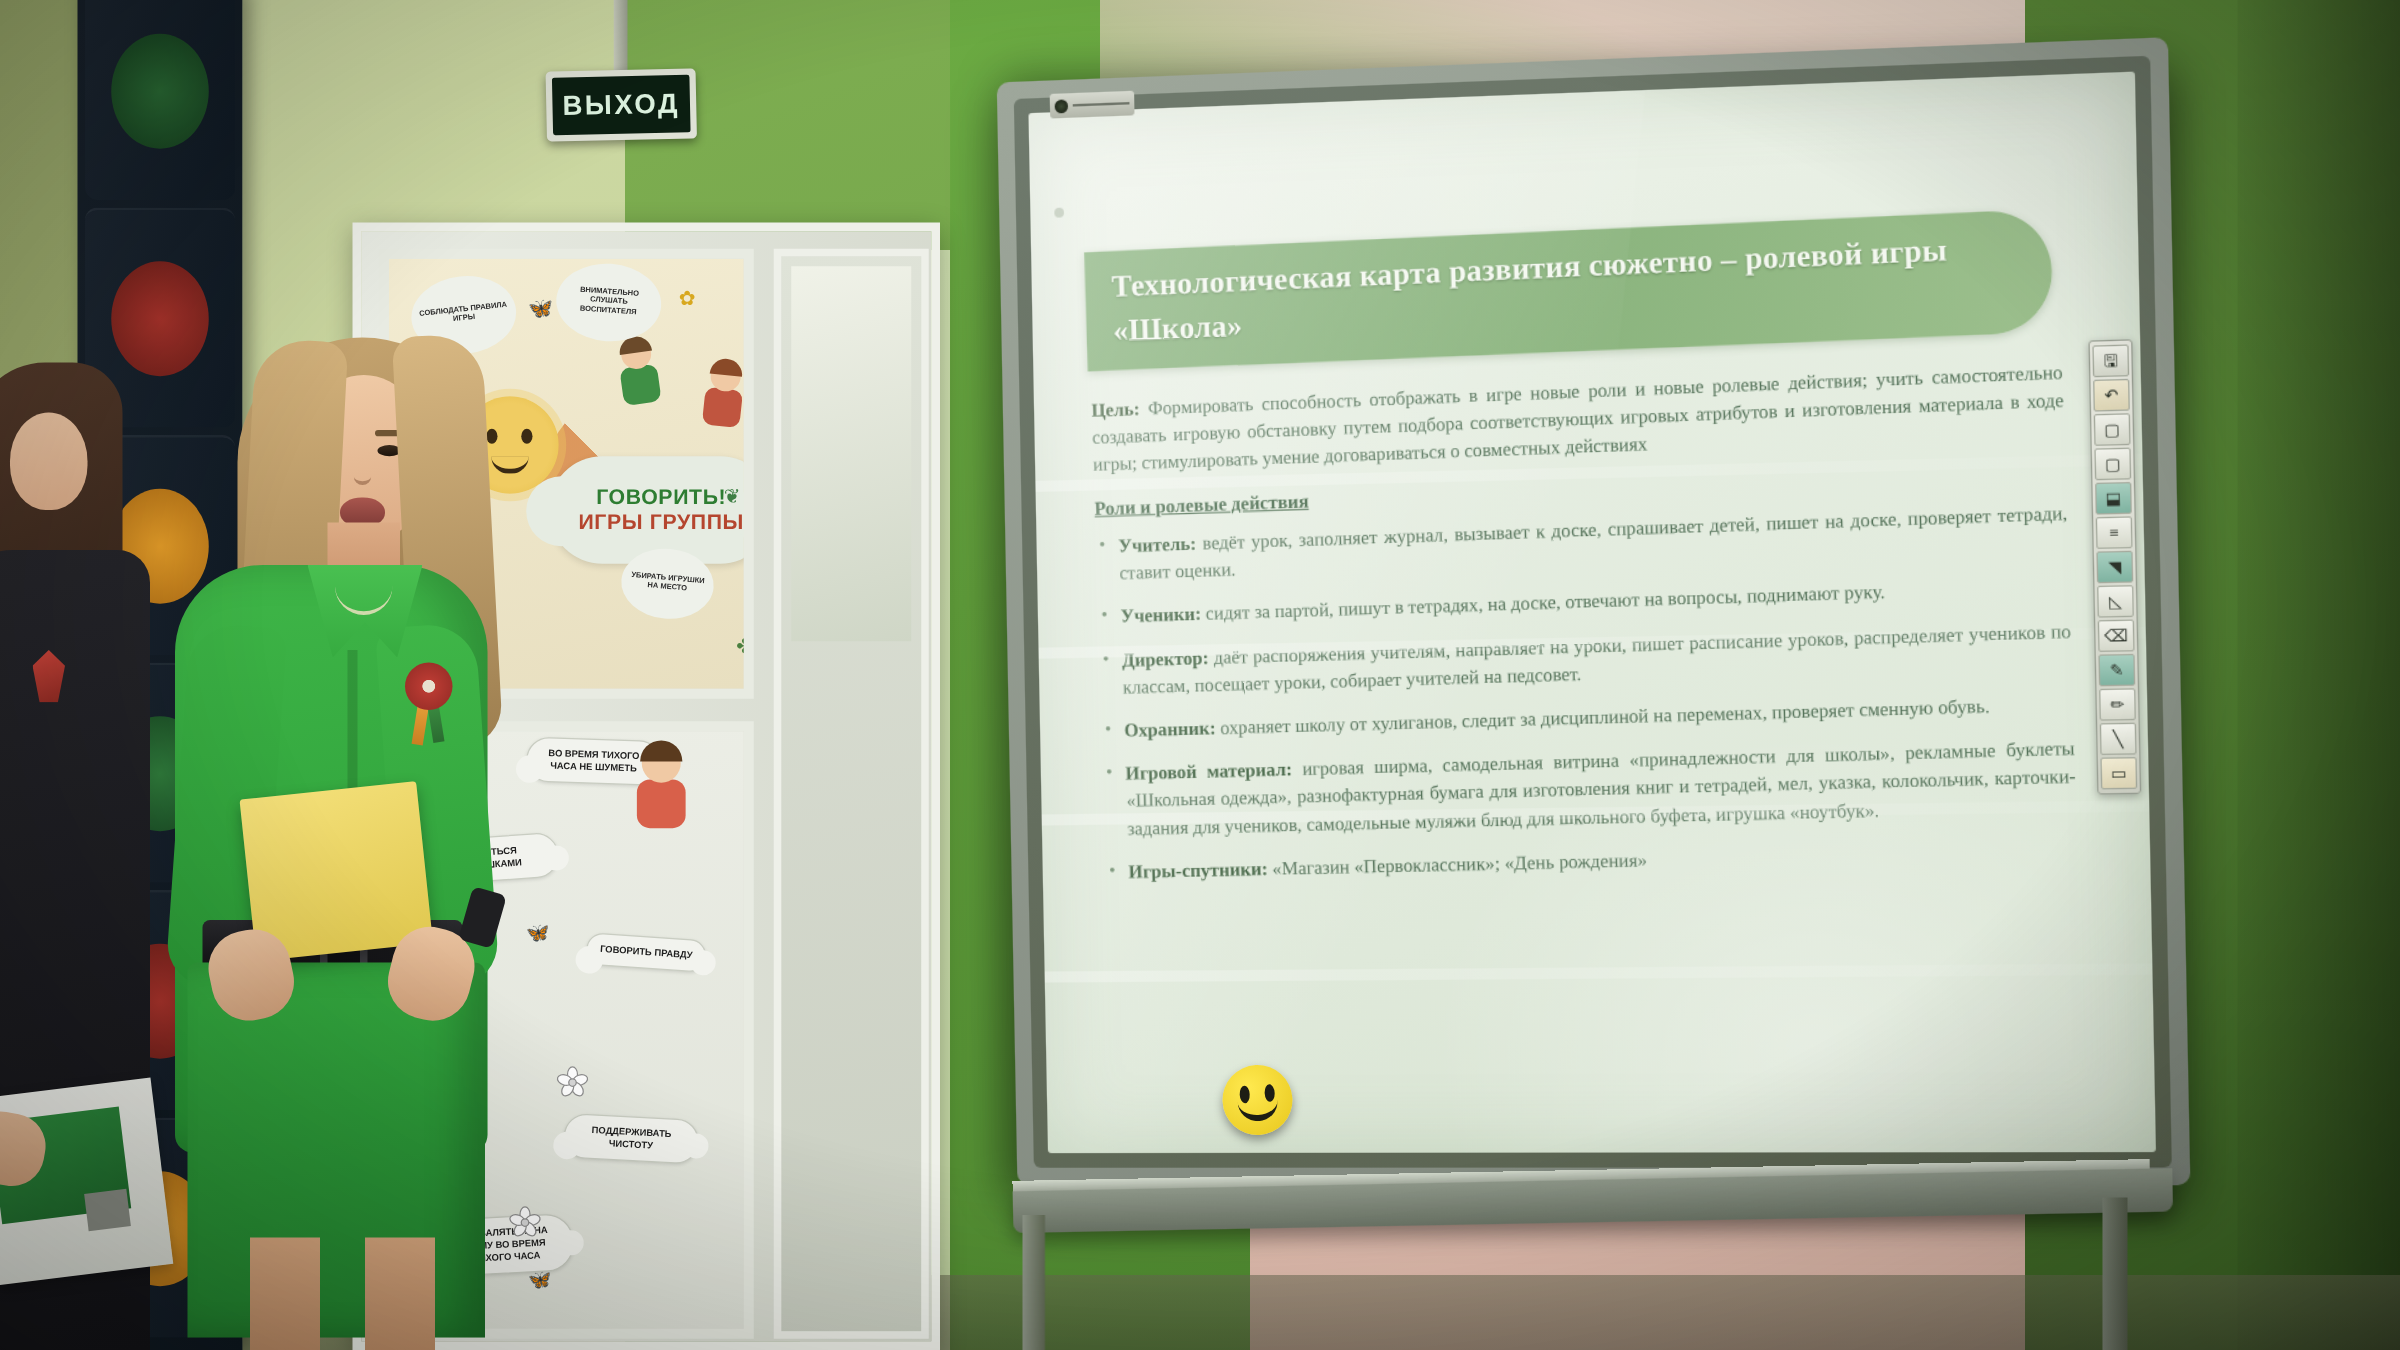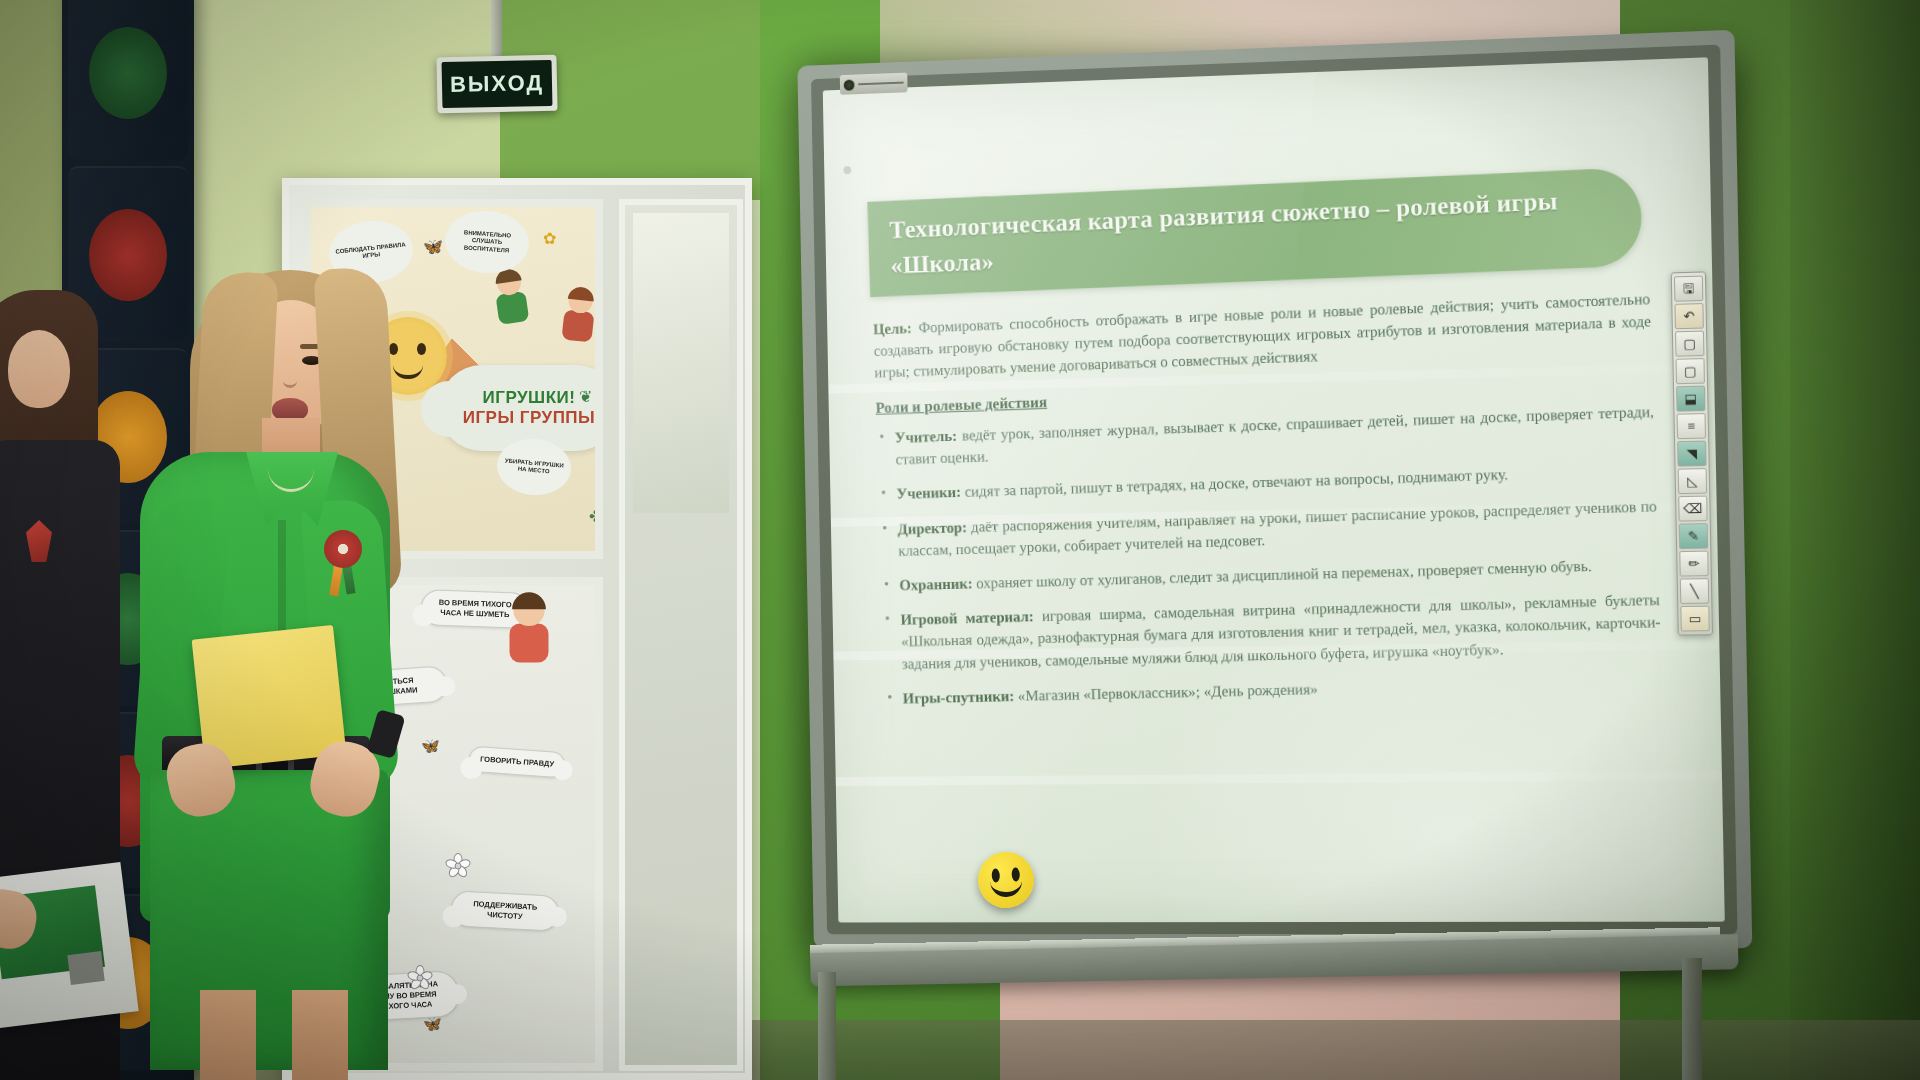--- a/index.html
+++ b/index.html
@@ -372,21 +372,21 @@
         <div class="kid-head"></div>
         <div class="kid-hair"></div>
       </div>
       <div class="kid" style="left:246px; top:82px; transform:rotate(6deg);">
         <div class="kid-body" style="background:#c0553f;"></div>
         <div class="kid-head"></div>
         <div class="kid-hair" style="background:#8a4a28;"></div>
       </div>
 
       <div class="cloud-banner">
-        <span class="banner-l1">ИГРУШКИ!</span>
+        <span class="banner-l1">ГОВОРИТЬ!</span>
         <span class="banner-l2">ИГРЫ ГРУППЫ</span>
       </div>
 
       <div class="talk-bubble" style="left:18px; top:14px; transform:rotate(-6deg);">СОБЛЮДАТЬ ПРАВИЛА ИГРЫ</div>
       <div class="talk-bubble" style="left:134px; top:4px; transform:rotate(4deg);">ВНИМАТЕЛЬНО СЛУШАТЬ ВОСПИТАТЕЛЯ</div>
       <div class="talk-bubble" style="left:186px; top:232px; transform:rotate(5deg); width:74px; height:56px;">УБИРАТЬ ИГРУШКИ НА МЕСТО</div>
 
       <span class="deco" style="left:112px; top:30px; color:#b5462f;">🦋</span>
       <span class="deco" style="left:232px; top:22px; color:#d8a81f;">✿</span>
       <span class="deco" style="left:268px; top:180px; color:#3f7f45;">❦</span>

